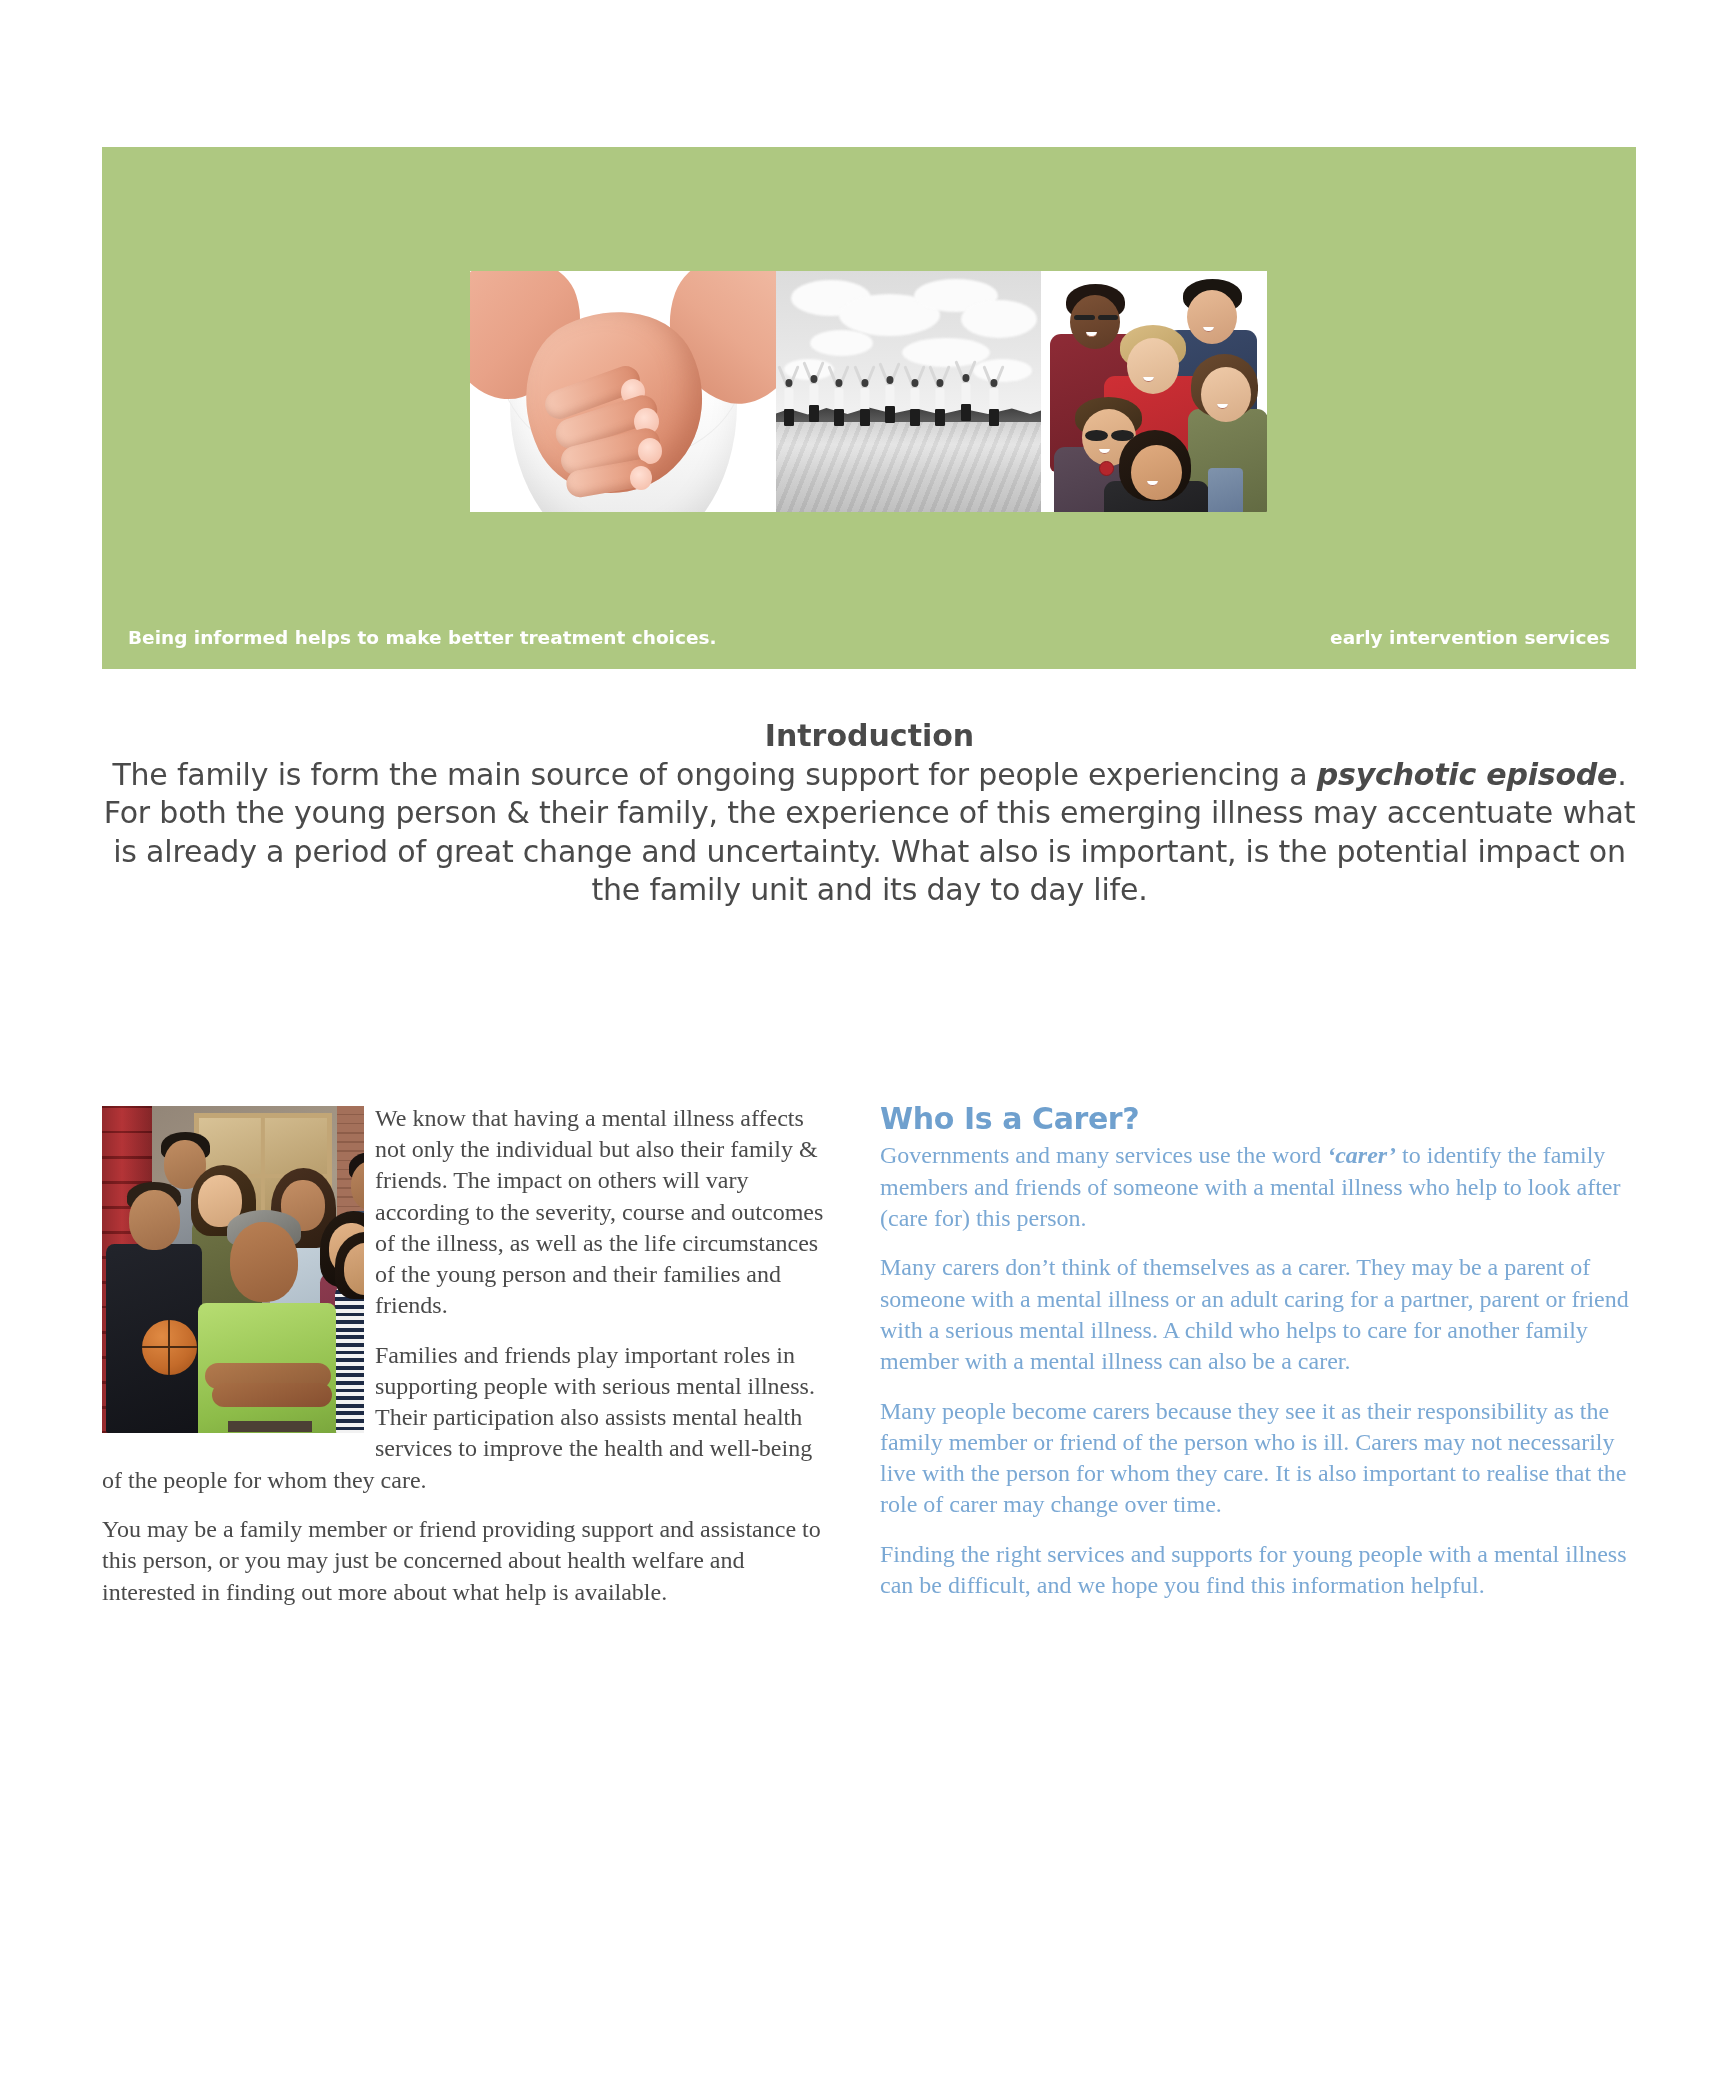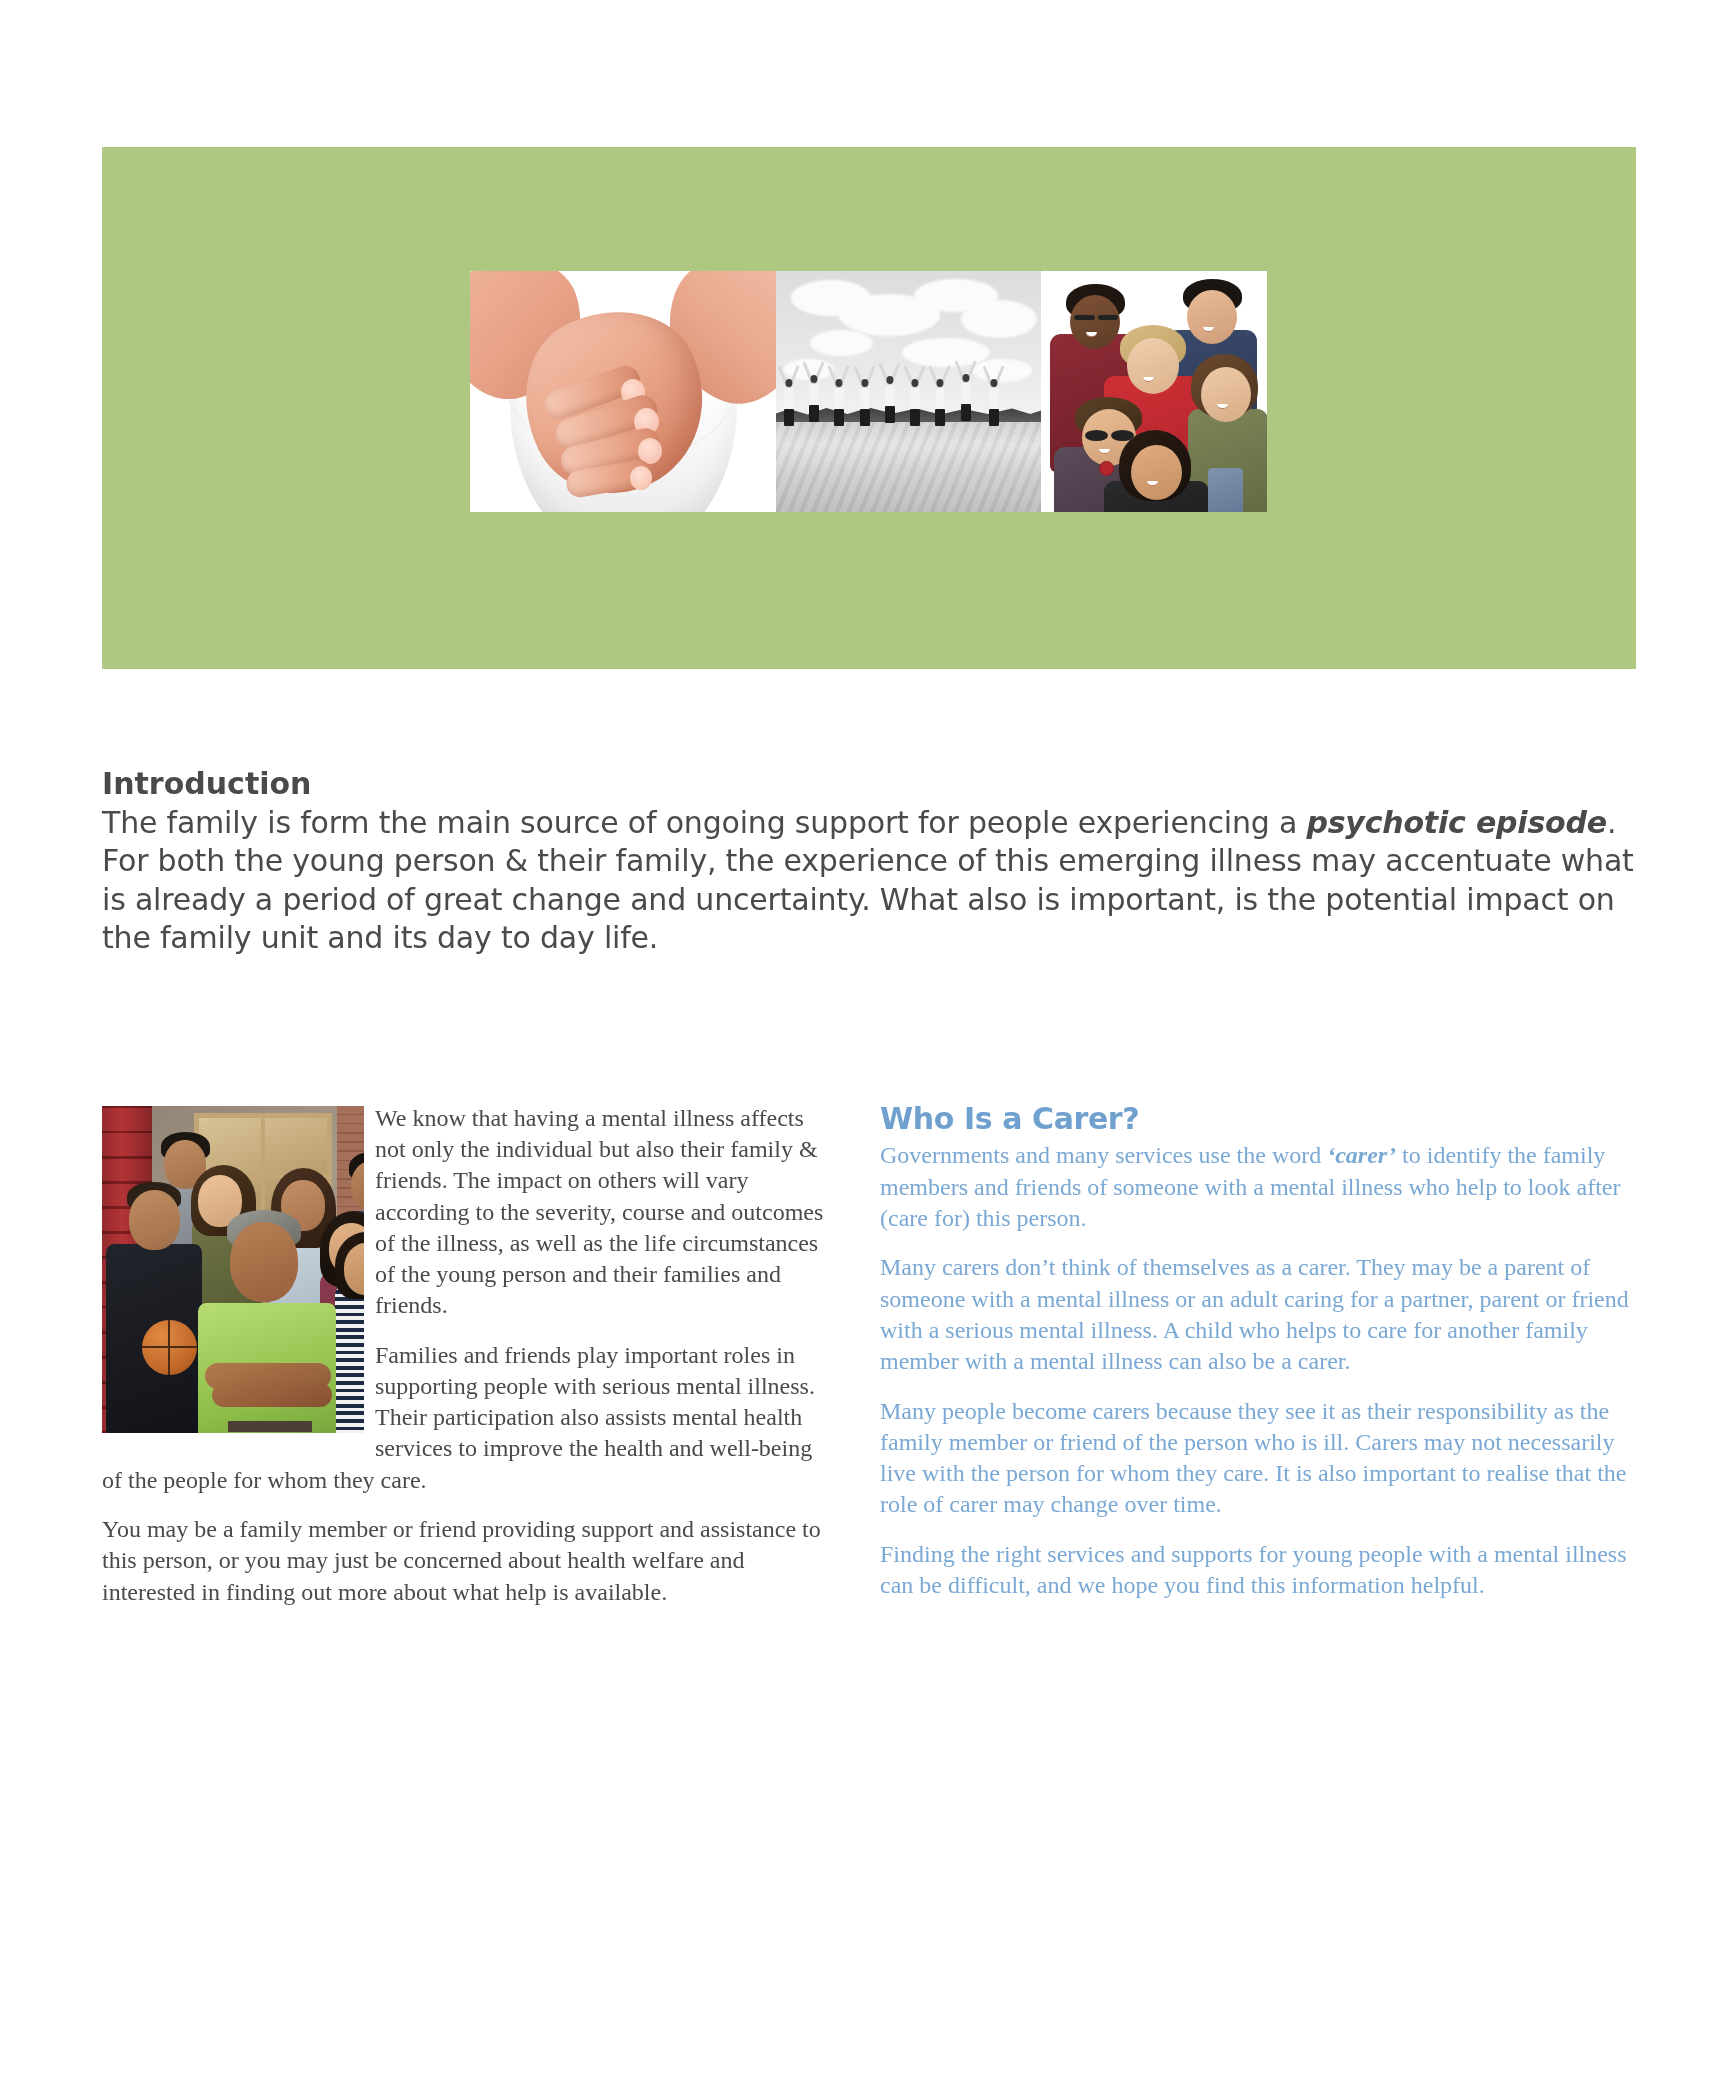--- a/index.html
+++ b/index.html
@@ -175,21 +175,21 @@
     padding: 0 26px 0 26px;
     color:#ffffff;
     font-family:"DejaVu Sans", sans-serif;
     font-size: 18.5px;
     font-weight: 600;
     letter-spacing: 0px;
   }
 
   
   .intro {
-    position:absolute; left:102px; top:768px; width:1535px;
+    position:absolute; left:102px; top:720px; width:1535px;text-align:center;
   }
   .intro-head {
     color:#4a4a4a;
     font-family:"DejaVu Sans", sans-serif;
     font-size: 30px;
     font-weight: 700;
     line-height: 1.08;
     margin-bottom: 3.4px;
   }
   .intro-body {
@@ -445,20 +445,24 @@
           <div class="ybody" style="left:63px; top:210px; width:105px; height:67px; background:linear-gradient(160deg,#2b2b2e,#1a1a1c);"></div>
           <div class="yhair" style="left:78px; top:159px; width:72px; height:71px; background:linear-gradient(150deg,#2a1d14,#150f0a);"></div>
           <div class="yface" style="left:90px; top:174px; width:51px; height:55px; background:linear-gradient(160deg,#e0ab7f,#c58f64);"></div>
           <div class="ysmile" style="left:106px; top:210px;"></div>
 
           <div style="position:absolute; left:167px; top:197px; width:35px; height:63px; background:linear-gradient(160deg,#7f93ac,#5d7190); border-radius:4.2px;"></div>
         </div>
       </div>
     </div>
 
+    <div class="banner-footer">
+      <span>Being informed helps to make better treatment choices.</span>
+      <span>early intervention services</span>
+    </div>
   </div>
 
   <div class="intro">
     <div class="intro-head">Introduction</div>
     <div class="intro-body">
       <span>The family is form the main source of ongoing support for people experiencing a </span><i>psychotic episode</i><span>. For both the young person &amp; their family, the experience of this emerging illness may accentuate what is already a period of great change and uncertainty.  What also is important, is the potential impact on the family unit and its day to day life.</span>
     </div>
   </div>
 
   <div class="cols">

